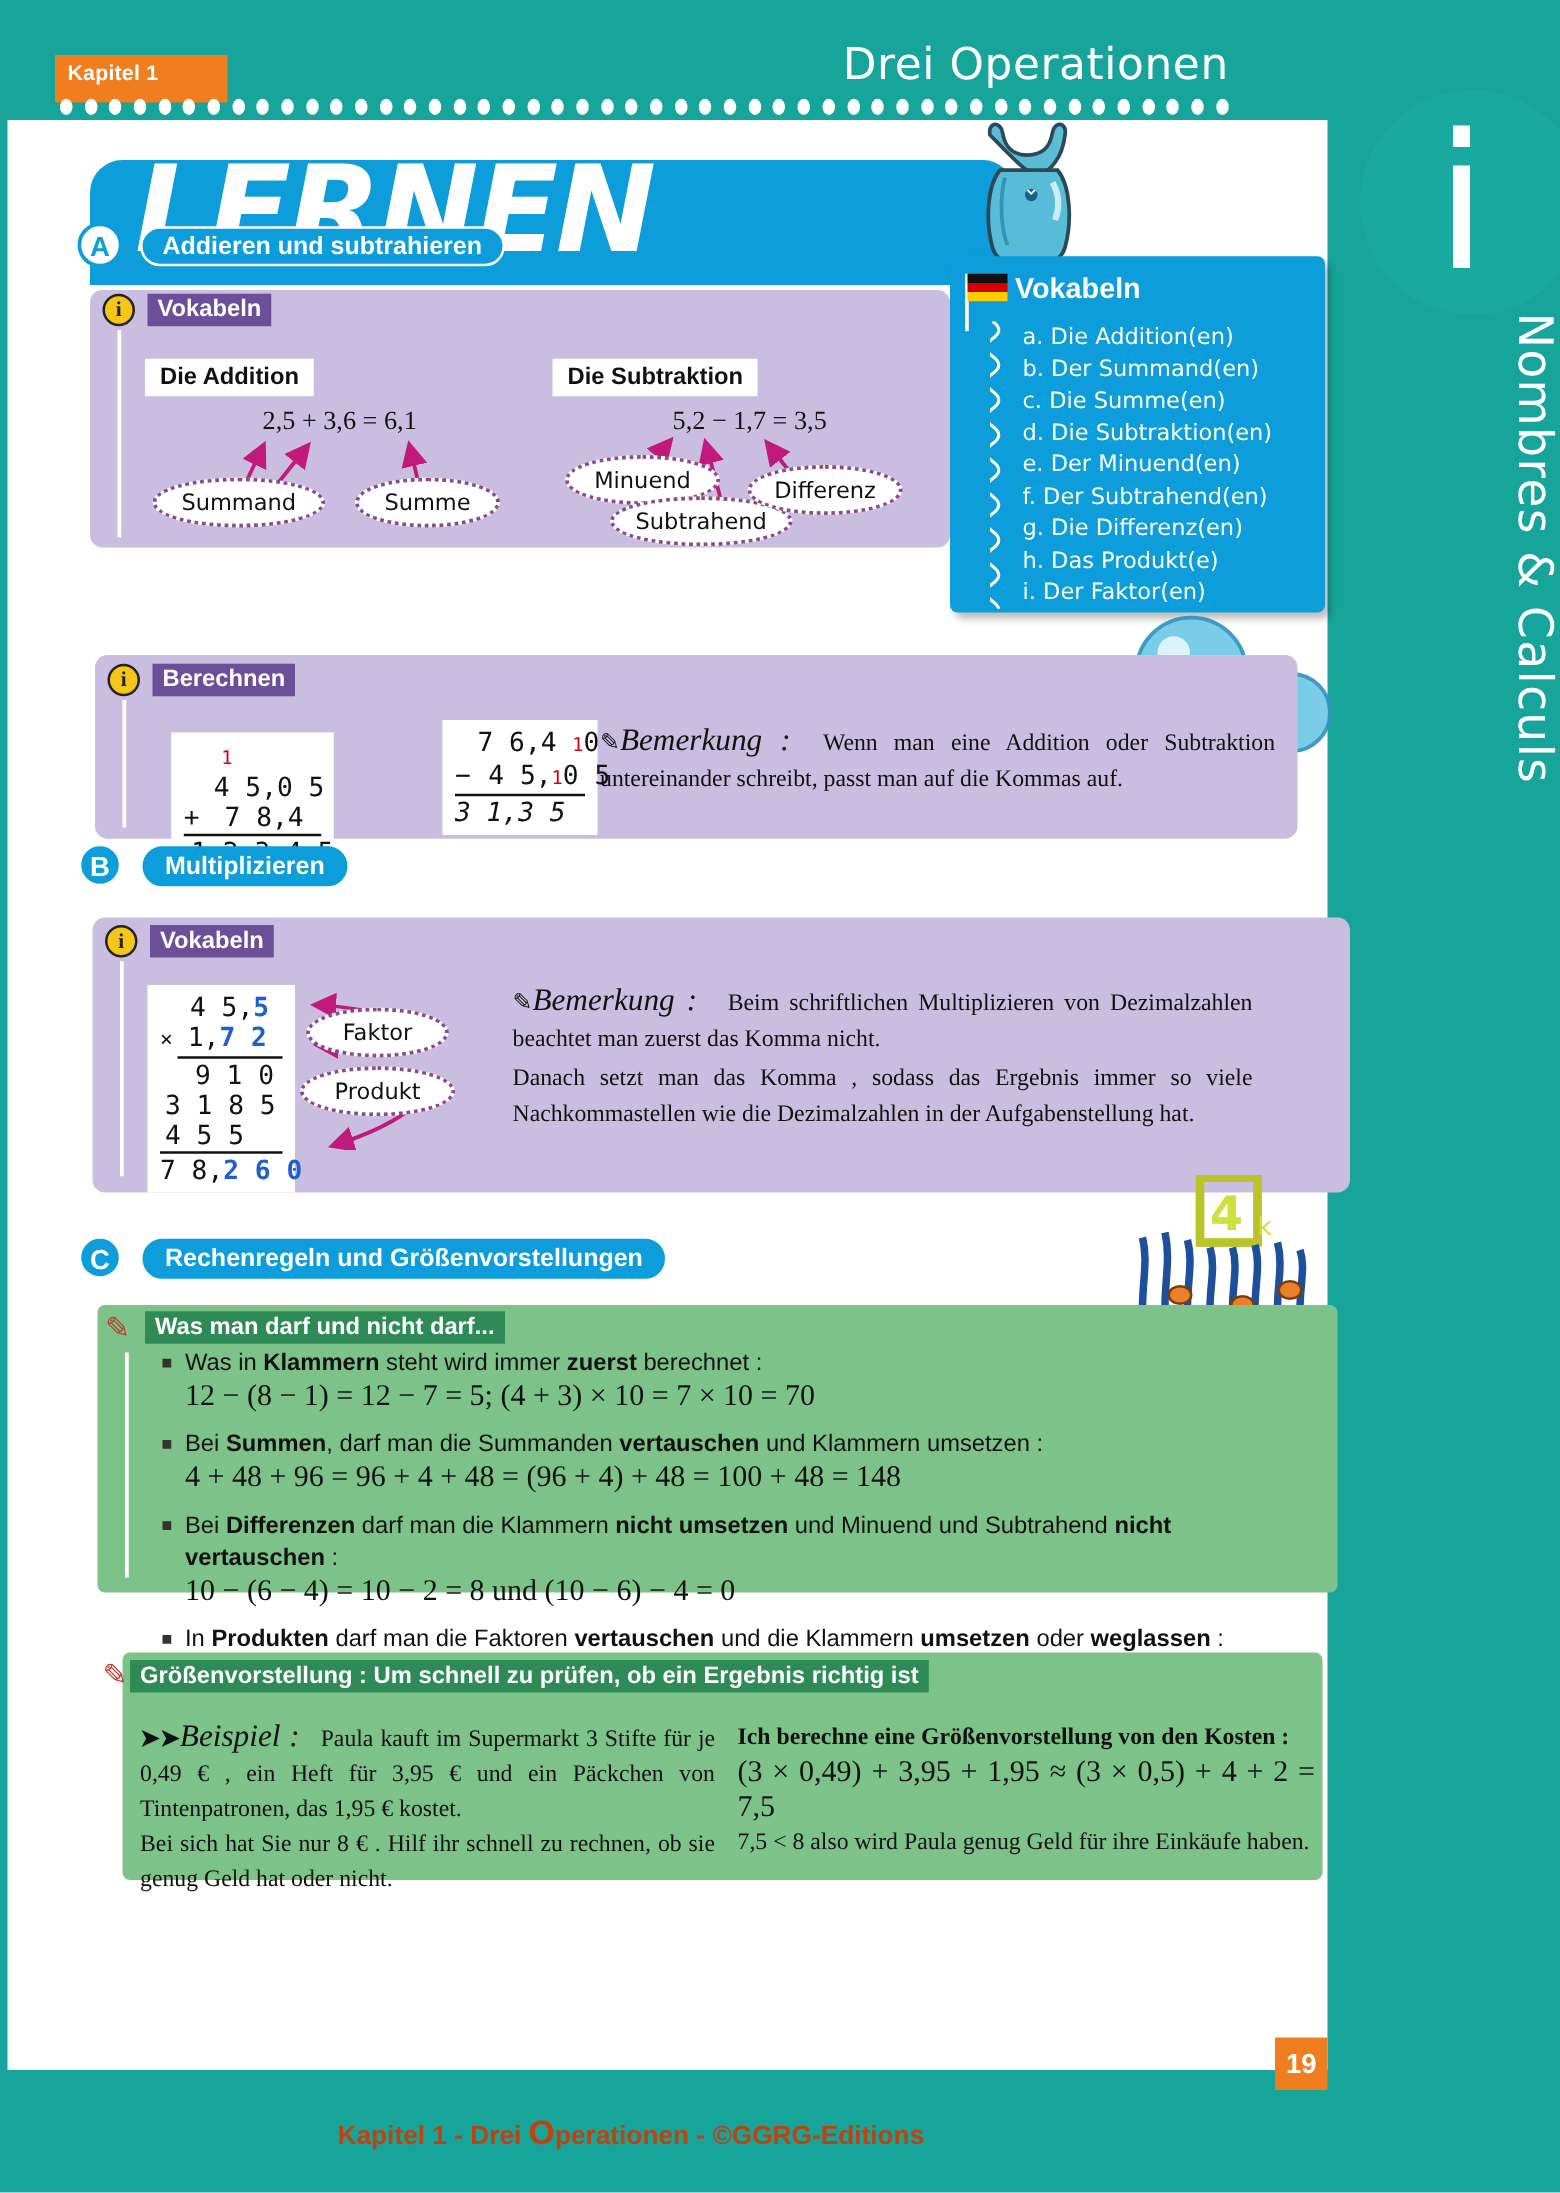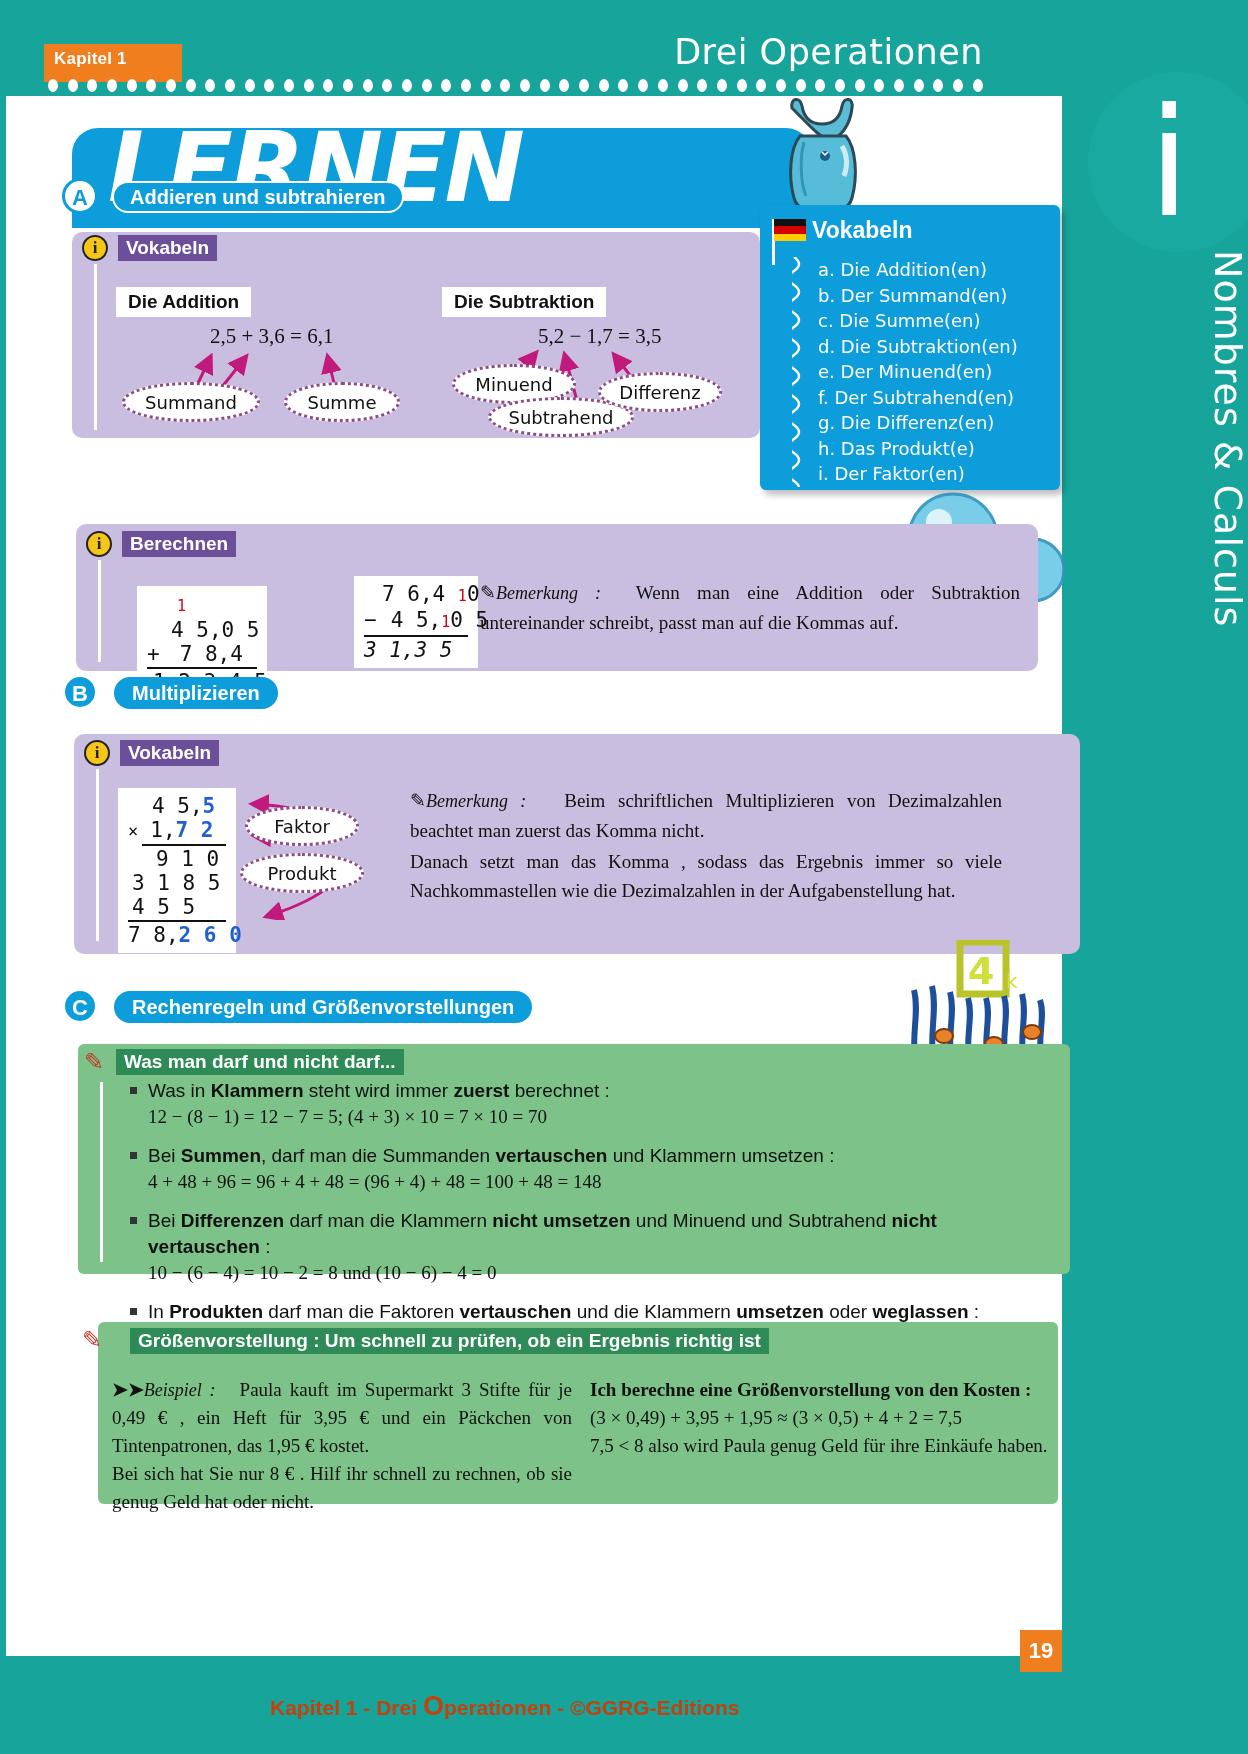--- a/index.html
+++ b/index.html
@@ -146,31 +146,31 @@
     font-size:21px;color:#111;padding:6px 10px;
   }
   .calc .row{white-space:pre;line-height:24px;}
   .calc .hr{border-top:2px solid #111;margin:1px 0 1px 0;}
   .carry{color:#d0021b;font-size:15px;}
   .blue{color:#1f5fd0;font-weight:bold;}
   .note{
     position:absolute;color:#111;font-size:19px;line-height:29px;
     font-family:"Liberation Serif",serif;text-align:justify;
   }
-  .bemerk{font-style:italic;font-size:18px;}
+  .bemerk{font-style:italic;font-size:25px;}
   
   .rules{
     position:absolute;color:#111;font-size:19px;line-height:26px;
   }
   .rules li{margin-bottom:13px;list-style:none;position:relative;}
   .rules li:before{
     content:"";position:absolute;left:-18px;top:9px;width:7px;height:7px;background:#333;
   }
   .rules ul{margin:0;padding:0 0 0 18px;}
-  .formula{font-family:"Liberation Serif",serif;font-size:19px;}
+  .formula{font-family:"Liberation Serif",serif;font-size:24px;}
   
   .footer-bar{
     position:absolute;left:0;bottom:0;width:1248px;height:98px;background:#17a49b;
   }
   .footer-text{
     position:absolute;left:270px;bottom:32px;color:#c2410c;font-size:21px;font-weight:bold;
   }
   .footer-text .bigO{font-size:27px;}
   .pagenum{
     position:absolute;right:186px;bottom:82px;width:42px;height:42px;
@@ -428,21 +428,21 @@
     </li>
     <li>
       <span><span>In </span><b>Produkten</b><span> darf man die Faktoren </span><b>vertauschen</b><span> und die Klammern </span><b>umsetzen</b><span> oder </span><b>weglassen</b><span> :</span></span>
       <div class="formula">5 × 79 × 2 = (5 × 2) × 79 = 10 × 79 = 790</div>
     </li>
   </ul>
 </div>
 
 <div class="box-green" style="left:98px;top:1322px;width:960px;height:182px;"></div>
 <div class="pen-icon" style="left:82px;top:1326px;">✎</div>
-<div class="tag-green" style="left:130px;top:1328px;">Größenvorstellung : Um schnell zu prüfen, ob ein Ergebnis richtig ist</div>
+<div class="tag-green" style="left:104px;top:1328px;">Größenvorstellung : Um schnell zu prüfen, ob ein Ergebnis richtig ist</div>
 
 <div class="note" style="left:112px;top:1376px;width:460px;font-size:19px;line-height:28px;">
   <span style="font-weight:bold;">➤➤</span><span class="bemerk">Beispiel :</span>&nbsp;&nbsp;&nbsp;<span style="white-space:pre-line;">Paula kauft im Supermarkt 3 Stifte für je 0,49 € , ein Heft für 3,95 € und ein Päckchen von Tintenpatronen, das 1,95 € kostet.
 Bei sich hat Sie nur 8 € . Hilf ihr schnell zu rechnen, ob sie genug Geld hat oder nicht.</span>
 </div>
 
 <div class="note" style="left:590px;top:1376px;width:462px;font-size:19px;line-height:28px;">
   <div style="font-weight:bold;">Ich berechne eine Größenvorstellung von den Kosten :</div>
   <div class="formula">(3 × 0,49) + 3,95 + 1,95 ≈ (3 × 0,5) + 4 + 2 = 7,5</div>
   <div>7,5 &lt; 8 also wird Paula genug Geld für ihre Einkäufe haben.</div>

